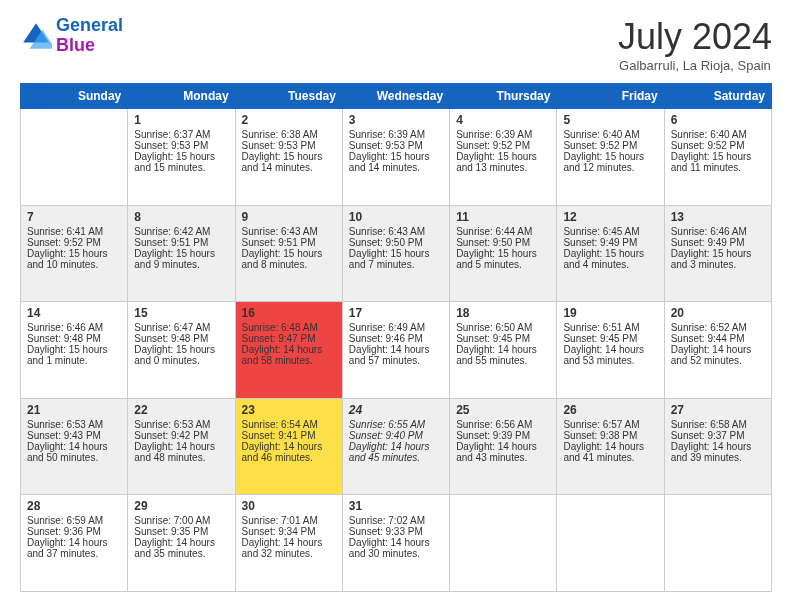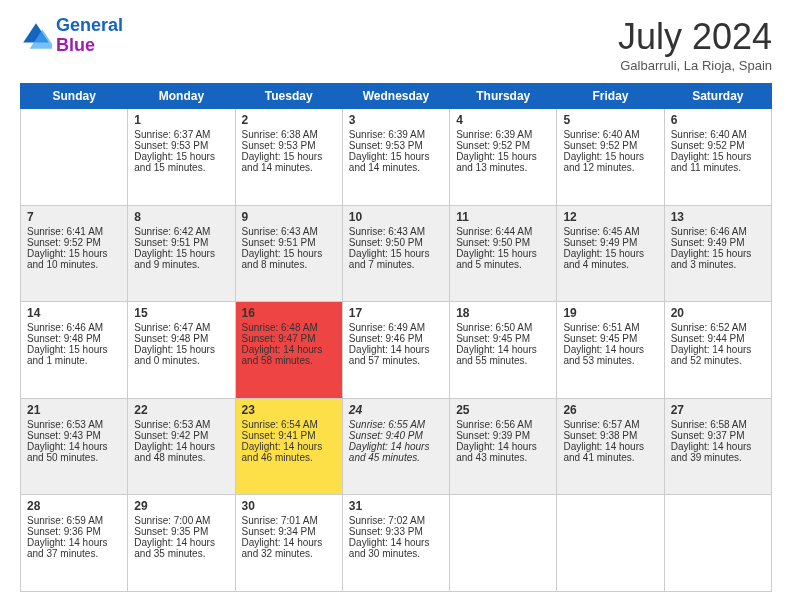--- a/index.html
+++ b/index.html
@@ -35,21 +35,21 @@
       line-height: 1.1;
     }
     .logo-text span {
       color: #1565c0;
     }
     .logo-icon {
       width: 32px;
       height: 32px;
     }
     .title-block {
-      text-align: right;
+      text-align: center;
     }
     .main-title {
       font-size: 36px;
       color: #333;
       font-weight: normal;
     }
     .subtitle {
       font-size: 13px;
       color: #555;
     }
@@ -59,21 +59,21 @@
       border-collapse: collapse;
       width: 100%;
       table-layout: fixed;
     }
     .calendar th {
       background-color: #1565c0;
       color: #fff;
       font-size: 12px;
       font-weight: bold;
       padding: 5px 6px;
-      text-align: center;
+      text-align: right;
       border: 1px solid #1565c0;
     }
     .calendar td {
       vertical-align: top;
       border: 1px solid #ccc;
       padding: 4px 6px;
       font-size: 10px;
       color: #333;
       background: #fff;
     }

